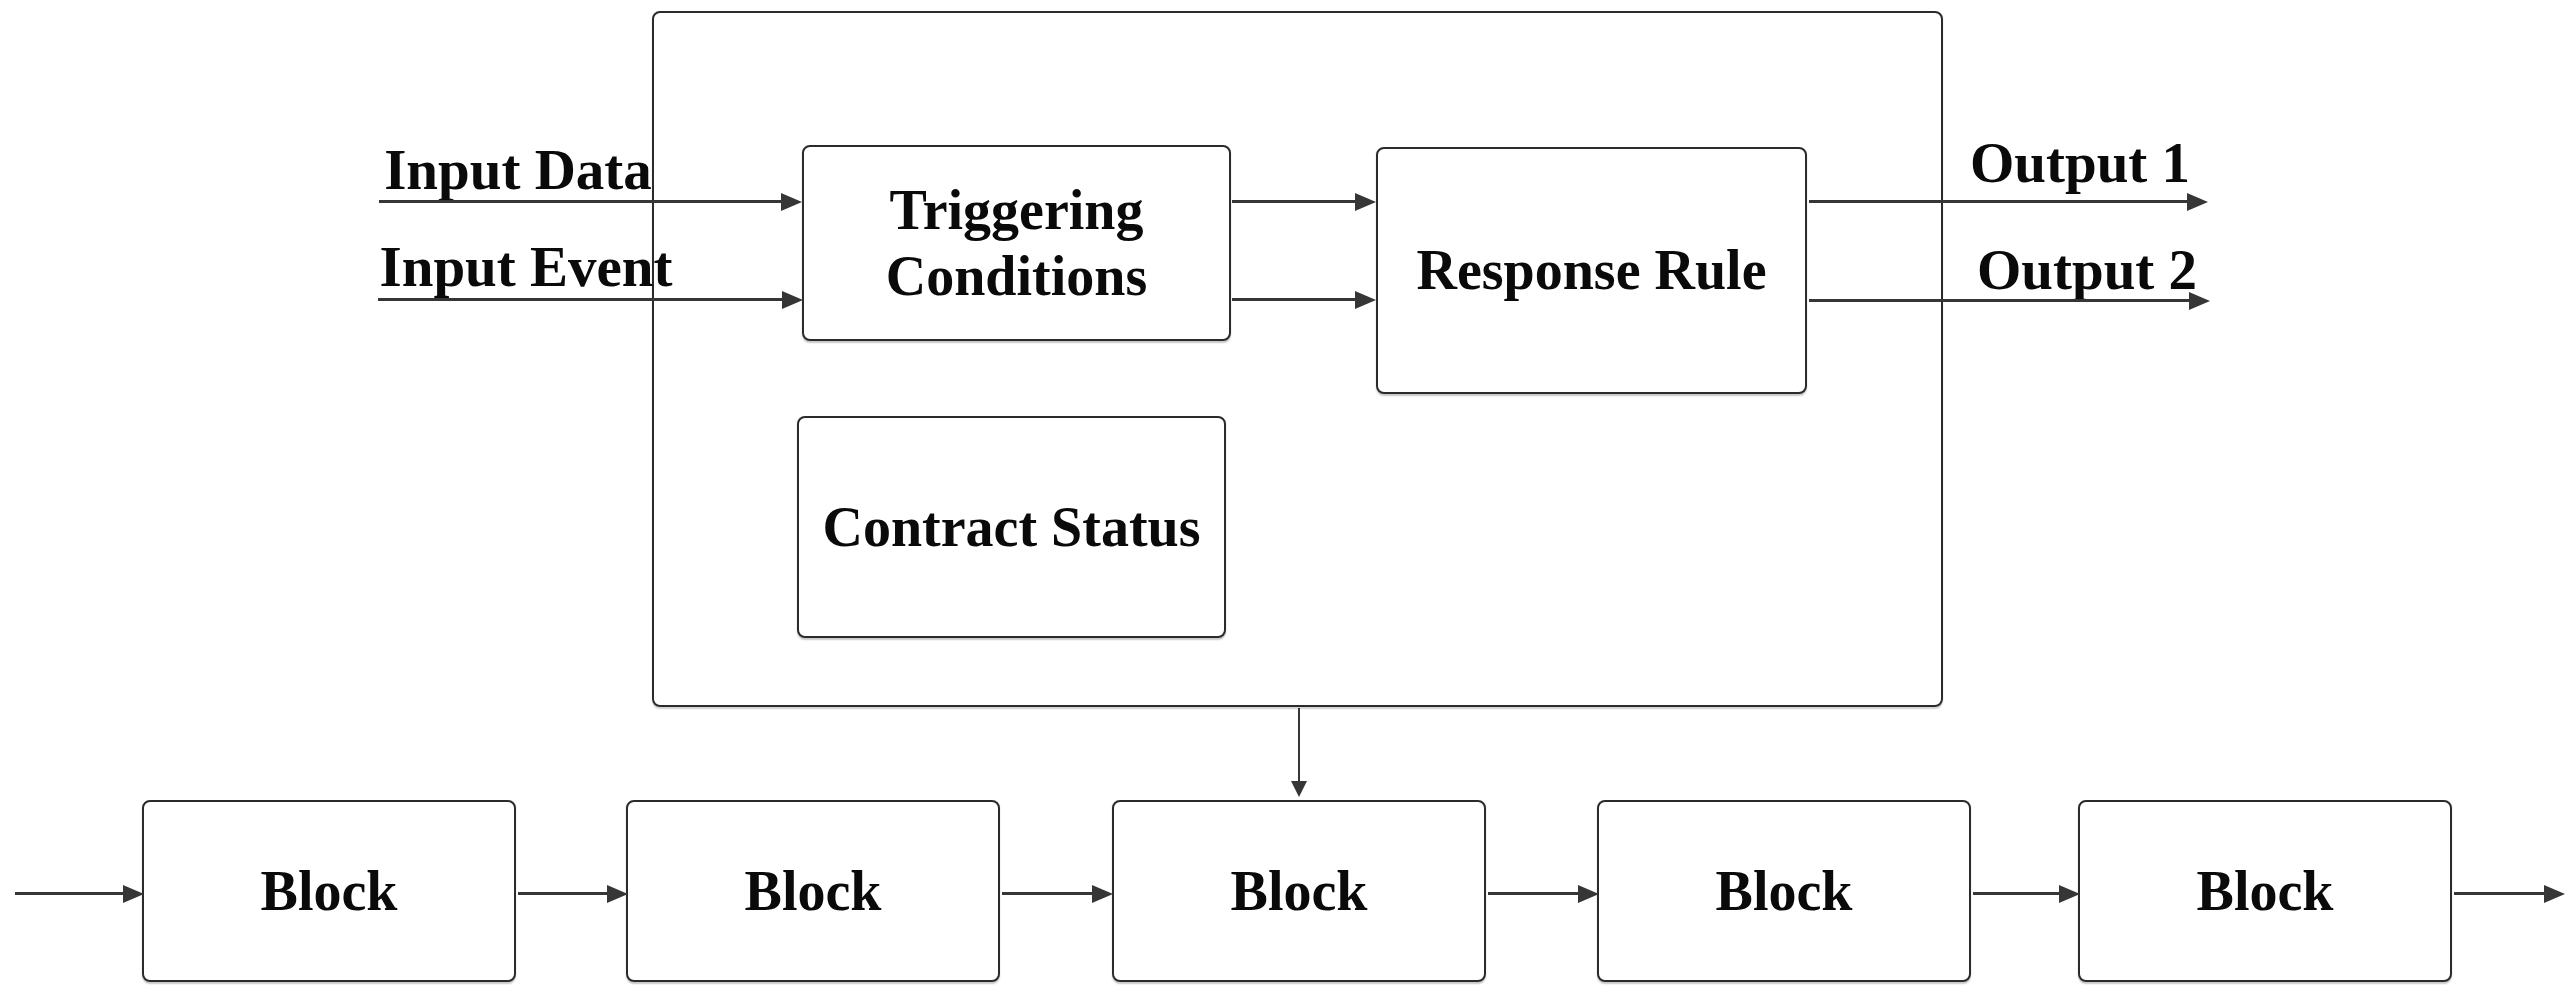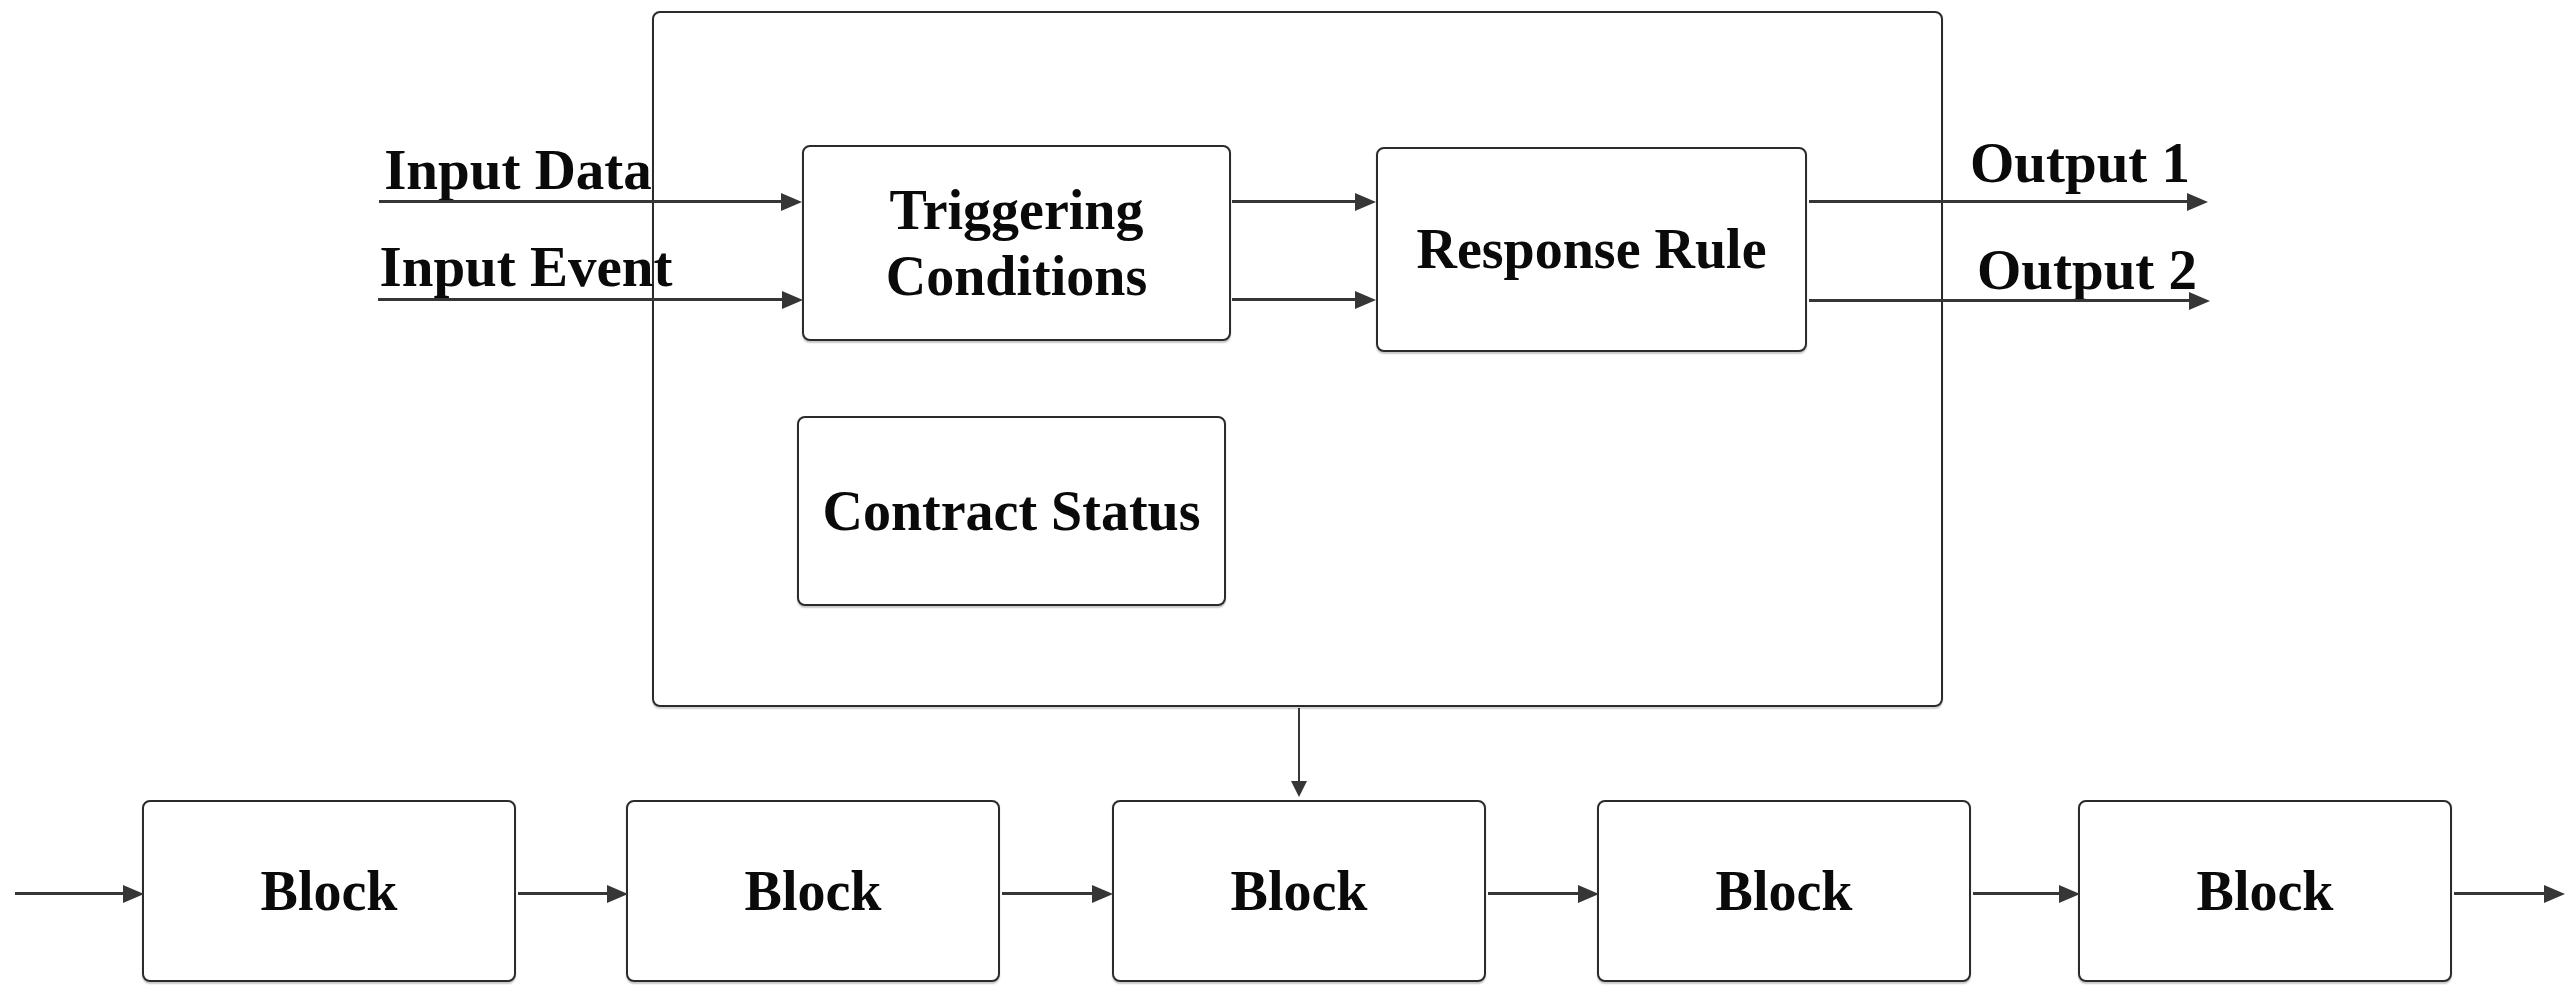--- a/index.html
+++ b/index.html
@@ -84,25 +84,25 @@
 <body>
 
 <div class="canvas">
 
   <div class="outer" style="left:652px;top:11.3px;width:1291px;height:696px;"></div>
 
   <div class="box" style="left:802px;top:145px;width:429px;height:196px;padding:0 32px;">
     <span>Triggering Conditions</span>
   </div>
 
-  <div class="box" style="left:1376px;top:147px;width:431px;height:205px;">
+  <div class="box" style="left:1376px;top:147px;width:431px;height:247px;">
     <span>Response Rule</span>
   </div>
 
-  <div class="box" style="left:797px;top:416px;width:429px;height:190px;">
+  <div class="box" style="left:797px;top:416px;width:429px;height:222px;">
     <span>Contract Status</span>
   </div>
 
 
   <div class="lbl" style="left:518px;top:169px;">Input Data</div>
   <div class="lbl" style="left:526px;top:266px;">Input Event</div>
 
   <div class="lbl" style="left:2080px;top:162px;">Output 1</div>
   <div class="lbl" style="left:2087px;top:269px;">Output 2</div>
 

